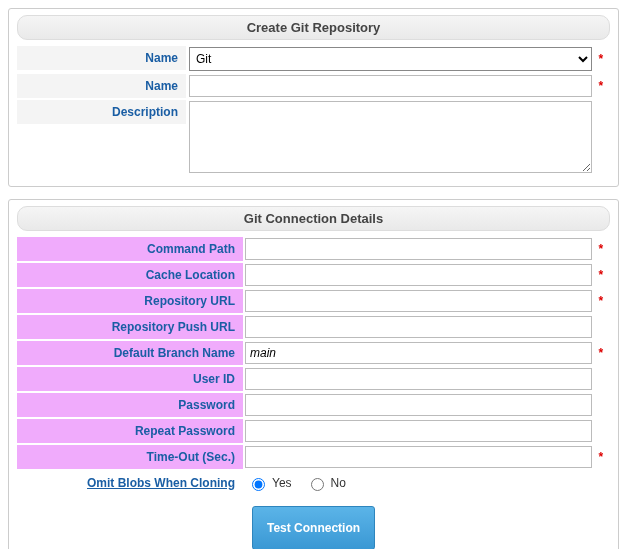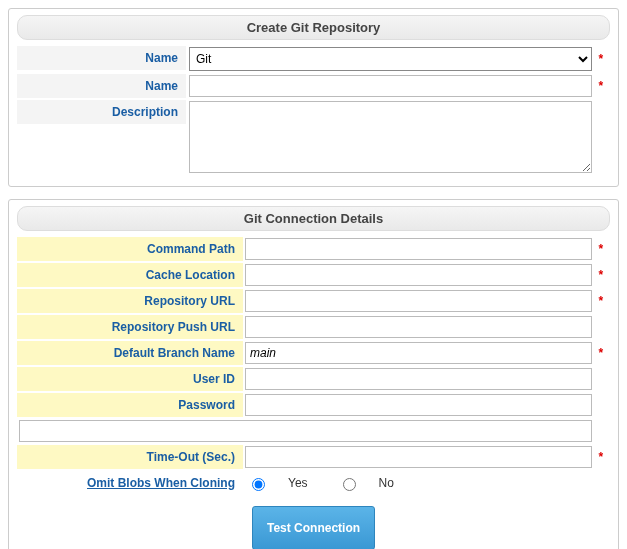--- a/index.html
+++ b/index.html
@@ -44,21 +44,21 @@
     border-right: 1px solid #fff;
     font-size: 12px;
   }
   .label2 {
     width: 226px;
     min-width: 226px;
     text-align: right;
     padding: 5px 8px 5px 4px;
     font-weight: bold;
     color: #1a5ea4;
-    background: #fef9c3;
+    background: #f0abfc;
     font-size: 12px;
   }
   .field {
     flex: 1;
     display: flex;
     align-items: center;
     padding: 1px 2px;
   }
   .req {
     color: #d00;
@@ -89,21 +89,21 @@
     height: 72px;
     border: 1px solid #bbb;
     font-size: 12px;
     padding: 2px 4px;
     resize: both;
     background: #fff;
   }
   .radio-group {
     display: flex;
     align-items: center;
-    gap: 20px;
+    gap: 4px;
     padding: 3px 2px;
   }
   .radio-group label {
     margin-right: 10px;
     font-size: 12px;
     color: #333;
   }
   .btn-row {
     text-align: center;
     margin-top: 8px;
@@ -208,20 +208,21 @@
 
   <div class="row">
     <div class="label2">Password</div>
     <div class="field">
       <input type="password" value="" style="">
       <span class="spacer-req"></span>
     </div>
   </div>
 
   <div class="row">
+    <div class="label2">Repeat Password</div>
     <div class="field">
       <input type="password" value="" style="">
       <span class="spacer-req"></span>
     </div>
   </div>
 
   <div class="row">
     <div class="label2">Time-Out (Sec.)</div>
     <div class="field">
       <input type="text" value="" style="">

